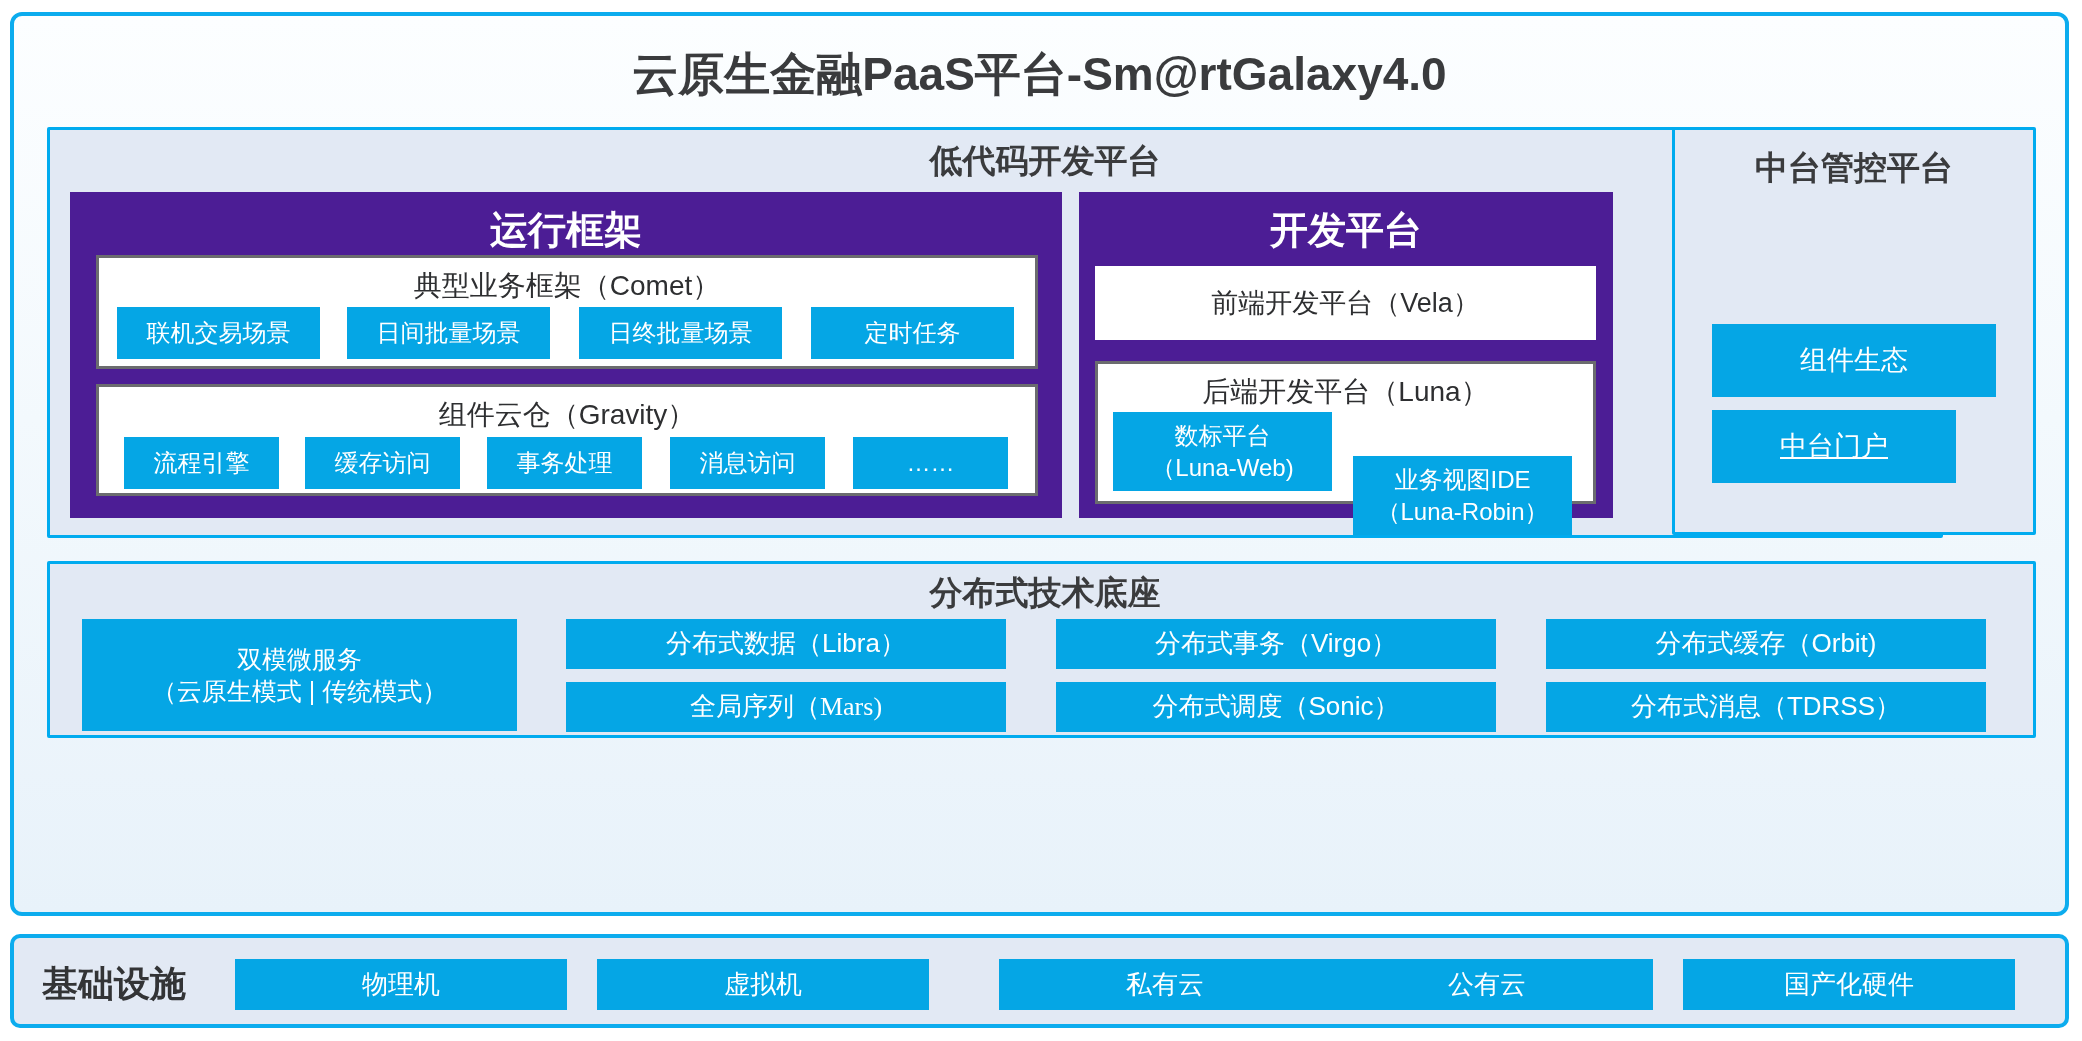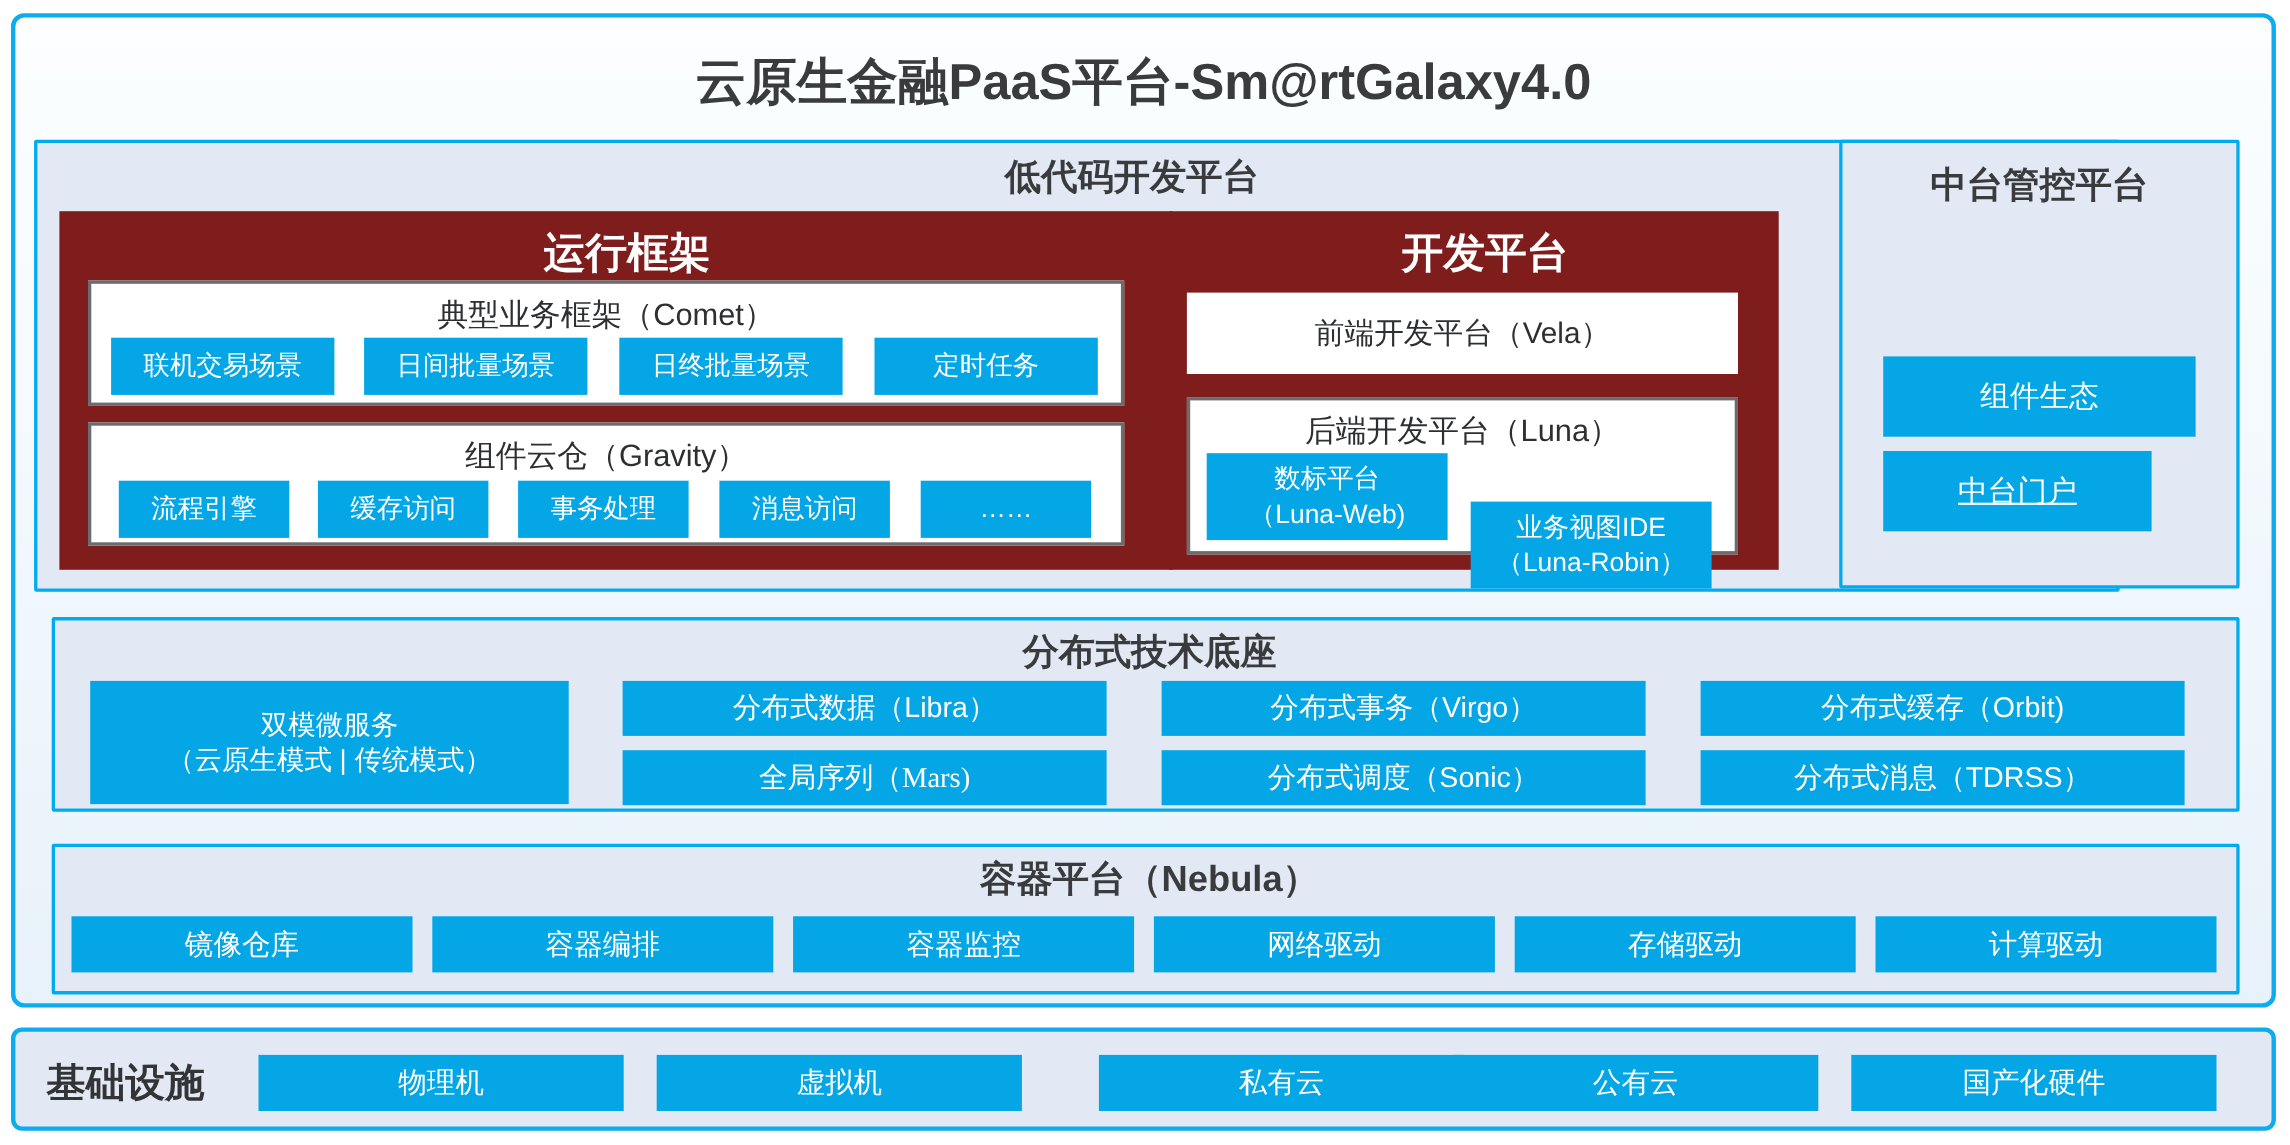--- a/index.html
+++ b/index.html
@@ -10,21 +10,21 @@
          border:4px solid #0CACEE;border-radius:12px;
          background:linear-gradient(180deg,#FCFEFF 0%,#F3F9FD 45%,#E8F2FA 100%);}
 
   .main-title{position:absolute;left:0;right:0;top:28px;text-align:center;
               font-size:46px;font-weight:700;color:#3A3B3D;}
 
   .panel{position:absolute;background:#E2E9F4;border:3px solid #00ABEF;box-sizing:border-box;border-radius:2px;}
   .sec-title{position:absolute;font-size:33px;font-weight:700;color:#3A3B3D;white-space:nowrap;}
   .center-page{transform:translateX(-50%);}
 
-  .bluepanel{position:absolute;background:#7f1d1d;padding-left:20px;}
+  .bluepanel{position:absolute;background:#4c1d95;}
   .bp-title{text-align:center;color:#ffffff;font-size:38px;font-weight:700;padding-top:13px;}
 
   .wbox{position:absolute;background:#ffffff;box-sizing:border-box;}
   .wbox.bordered{border:3px solid #6B6C6F;}
   .wbox-title{text-align:center;font-size:28px;color:#2E2F31;padding-top:9px;white-space:nowrap;}
 
   .btn{position:absolute;background:#05A6E5;color:#ffffff;display:flex;flex-direction:column;
        align-items:center;justify-content:center;text-align:center;line-height:1.3;white-space:nowrap;}
   .f24{font-size:24px;} .f25{font-size:25px;} .f26{font-size:26px;} .f27{font-size:27px;}
 
@@ -35,21 +35,21 @@
 </style>
 </head>
 <body>
 
 <div class="page">
 
   <div class="outer">
 
     <div class="main-title">云原生金融PaaS平台-Sm@rtGalaxy4.0</div>
 
-    <div class="panel" style="left:17px;top:111px;width:1896px;height:411px;text-decoration:underline;">
+    <div class="panel" style="left:33px;top:111px;width:1896px;height:411px;text-decoration:underline;">
       <div class="sec-title center-page" style="left:995px;top:9px;">低代码开发平台</div>
 
       <div class="bluepanel" style="left:20px;top:62px;width:992px;height:326px;">
         <div class="bp-title">运行框架</div>
 
         <div class="wbox bordered" style="left:26px;top:63px;width:942px;height:114px;">
           <div class="wbox-title">典型业务框架（Comet）</div>
           <div class="btn f24" style="left:18px;top:49px;width:203px;height:52px;">联机交易场景</div>
           <div class="btn f24" style="left:248px;top:49px;width:203px;height:52px;">日间批量场景</div>
           <div class="btn f24" style="left:480px;top:49px;width:203px;height:52px;">日终批量场景</div>
@@ -103,29 +103,20 @@
       </div>
 
       <div class="btn f26" style="left:516px;top:55px;width:440px;height:50px;">分布式数据（Libra）</div>
       <div class="btn f26" style="left:1006px;top:55px;width:440px;height:50px;">分布式事务（Virgo）</div>
       <div class="btn f26" style="left:1496px;top:55px;width:440px;height:50px;">分布式缓存（Orbit)</div>
       <div class="btn f26" style="left:516px;top:118px;width:440px;height:50px;font-family:Liberation Serif, serif;">全局序列（Mars)</div>
       <div class="btn f26" style="left:1006px;top:118px;width:440px;height:50px;">分布式调度（Sonic）</div>
       <div class="btn f26" style="left:1496px;top:118px;width:440px;height:50px;">分布式消息（TDRSS）</div>
     </div>
 
-    <div class="panel" style="left:33px;top:751px;width:1989px;height:137px;">
-      <div class="sec-title center-page" style="left:995px;top:7px;">容器平台（Nebula）</div>
-      <div class="btn f26" style="left:15px;top:63px;width:310px;height:51px;">镜像仓库</div>
-      <div class="btn f26" style="left:343px;top:63px;width:310px;height:51px;">容器编排</div>
-      <div class="btn f26" style="left:671px;top:63px;width:310px;height:51px;">容器监控</div>
-      <div class="btn f26" style="left:999px;top:63px;width:310px;height:51px;">网络驱动</div>
-      <div class="btn f26" style="left:1327px;top:63px;width:310px;height:51px;">存储驱动</div>
-      <div class="btn f26" style="left:1655px;top:63px;width:310px;height:51px;">计算驱动</div>
-    </div>
   </div>
 
   <div class="panel" style="left:10px;top:934px;width:2059px;height:94px;border-width:4px;border-radius:10px;border-color:#0CACEE;">
     <div class="infra-label">基础设施</div>
     <div class="btn f26" style="left:221px;top:21px;width:332px;height:51px;">物理机</div>
     <div class="btn f26" style="left:583px;top:21px;width:332px;height:51px;">虚拟机</div>
     <div class="btn f26" style="left:945px;top:21px;width:332px;height:51px;margin-left:40px;">私有云</div>
     <div class="btn f26" style="left:1307px;top:21px;width:332px;height:51px;">公有云</div>
     <div class="btn f26" style="left:1669px;top:21px;width:332px;height:51px;">国产化硬件</div>
   </div>

